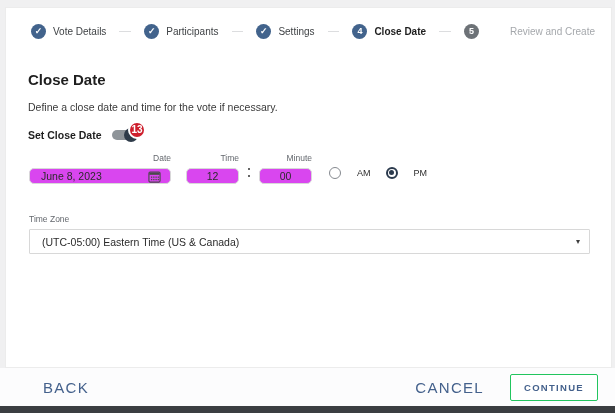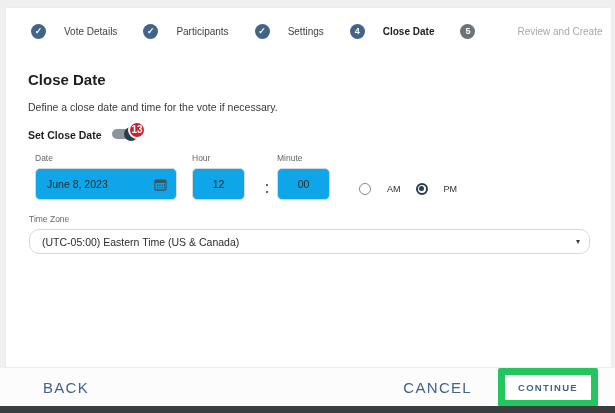--- a/index.html
+++ b/index.html
@@ -15,21 +15,21 @@
   .card {
     position: absolute; left: 5px; top: 7px; width: 607px; height: 361px;
     background: #ffffff; border: 1px solid #ececec;
   }
 
   
   .stepper {
     position: absolute; left: 25px; right: 16px; top: 16px;
     display: flex; align-items: center;
   }
-  .step { display: flex; align-items: center; gap: 18px; cursor: default; }
+  .step { display: flex; align-items: center; gap: 7px; cursor: default; }
   .step-circle {
     width: 15px; height: 15px; border-radius: 50%;
     display: flex; align-items: center; justify-content: center;
     color: #ffffff; font-size: 9px; font-weight: bold; line-height: 1;
   }
   .step-circle.done, .step-circle.active { background: #42638c; }
   .step-circle.future { background: #6d7277; }
   .step-circle.done::after { content: "\2713"; font-size: 9px; }
   .step-label { font-size: 10px; color: #3f4245; white-space: nowrap; }
   .step-label.active { font-weight: bold; color: #1d1d1d; }
@@ -42,49 +42,49 @@
     font-size: 15px; font-weight: bold; color: #1e1e1e;
   }
   .desc {
     position: absolute; left: 22px; top: 93px;
     font-size: 10.5px; color: #3a3a3a;
   }
 
   
   .toggle-row {
     position: absolute; left: 22px; top: 121px;
-    display: flex; 
+    display: flex; align-items: center;
   }
   .toggle-label { font-size: 10.5px; font-weight: bold; color: #1e1e1e; margin-right: 10px; }
   .switch { position: relative; width: 24px; height: 10px; border-radius: 6px;
             background: #8e9499; cursor: pointer; }
   .switch .knob {
     position: absolute; right: -2px; top: -2px;
     width: 14px; height: 14px; border-radius: 50%; background: #2e3b49;
   }
   .badge {
     position: absolute; left: 100px; top: -8px;
     width: 18px; height: 18px; border-radius: 50%;
     background: #ce1f2d; border: 2px solid #ffffff;
     color: #ffffff; font-size: 10px; font-weight: bold;
     display: flex; align-items: center; justify-content: center; line-height: 1;
   }
 
   
   .fields-row {
-    position: absolute; left: 29px; top: 145px;
-    display: flex; align-items: flex-end;
+    position: absolute; left: 23px; top: 145px;
+    display: flex; align-items: flex-end; text-align: right;
   }
   .field-label { display: block; font-size: 8.5px; color: #63676d; margin-bottom: 5px; }
   .input {
-    height: 32px; border: 1px solid #d8d8d8; border-radius: 5px; background: #0ea5e9;
+    height: 16px; border: 1px solid #d8d8d8; border-radius: 5px; background: #d946ef;
     font-size: 10.5px; color: #2b2b2b; display: flex; align-items: center;
   }
   .input.date { width: 142px; padding: 0 9px 0 11px; }
-  .input.small { width: 53px; justify-content: center; margin-right: 12px; }
+  .input.small { width: 53px; justify-content: center; margin-right: 0; }
   .cal-btn { margin-left: auto; display: flex; align-items: center; cursor: pointer; }
   .gap-hour { margin-left: 15px; }
   .colon {
     height: 23px; display: flex; flex-direction: column;
     justify-content: center; align-items: center; gap: 5px; margin: 0 9px;
   }
   .colon i { width: 2px; height: 2px; background: #333; border-radius: 50%; }
   .radio-group { height: 23px; display: flex; align-items: center; margin-left: 17px; gap: 15px; }
   .radio { display: flex; align-items: center; gap: 16px; cursor: pointer; }
   .radio-circle { width: 12px; height: 12px; border-radius: 50%; background: #fff; }
@@ -92,21 +92,21 @@
   .radio-circle.on {
     border: 2px solid #2b3a4d; display: flex; align-items: center; justify-content: center;
   }
   .radio-circle.on i { width: 5px; height: 5px; border-radius: 50%; background: #2b3a4d; }
   .radio-text { font-size: 9px; color: #2e2e2e; }
 
   
   .tz-block { position: absolute; left: 23px; top: 206px; width: 561px; }
   .select {
     position: relative; width: 561px; height: 25px;
-    border: 1px solid #d8d8d8; border-radius: 10px; background: #fff;
+    border: 1px solid #d8d8d8; border-radius: 1px; background: #fff;
     display: flex; align-items: center; padding: 0 20px 0 12px;
     font-size: 10.5px; color: #2b2b2b; cursor: pointer;
   }
   .select .caret {
     position: absolute; right: 9px; top: 50%; transform: translateY(-50%);
     font-size: 8px; color: #3d3d3d; line-height: 1;
   }
 
   
   .footer {
@@ -115,21 +115,21 @@
     padding: 0 17px 0 43px;
   }
   .link-btn {
     font-size: 15px; font-weight: normal; letter-spacing: 1.3px;
     color: #44618c; cursor: pointer; background: none; border: none;
     font-family: "Liberation Sans", sans-serif; padding: 0;
   }
   .footer-right { margin-left: auto; display: flex; align-items: center; gap: 26px; }
   .continue-btn {
     font-size: 9.5px; font-weight: bold; letter-spacing: 1.3px; color: #44618c;
-    background: #ffffff; border: 7px solid #22c55e; border-radius: 2px;
+    background: #ffffff; border: 1px solid #22c55e; border-radius: 2px;
     padding: 7px 13px; cursor: pointer;
     font-family: "Liberation Sans", sans-serif;
   }
 
   .bottom-bar { position: absolute; left: 0; bottom: 0; width: 615px; height: 7px; background: #3b3e41; }
 </style>
 </head>
 <body>
 
 <div class="card">
@@ -188,21 +188,21 @@
             <rect x="3.2" y="9.6" width="1.4" height="1.4" fill="#4a4a4a"></rect>
             <rect x="5.6" y="9.6" width="1.4" height="1.4" fill="#4a4a4a"></rect>
             <rect x="8.0" y="9.6" width="1.4" height="1.4" fill="#4a4a4a"></rect>
             <rect x="10.4" y="9.6" width="1.4" height="1.4" fill="#4a4a4a"></rect>
           </svg>
         </span>
       </div>
     </div>
 
     <div class="field gap-hour">
-      <span class="field-label">Hour</span>
+      <span class="field-label">Time</span>
       <div class="input small">
         <span>12</span>
       </div>
     </div>
 
     <div class="colon">
         <i></i>
         <i></i>
       </div>
 

